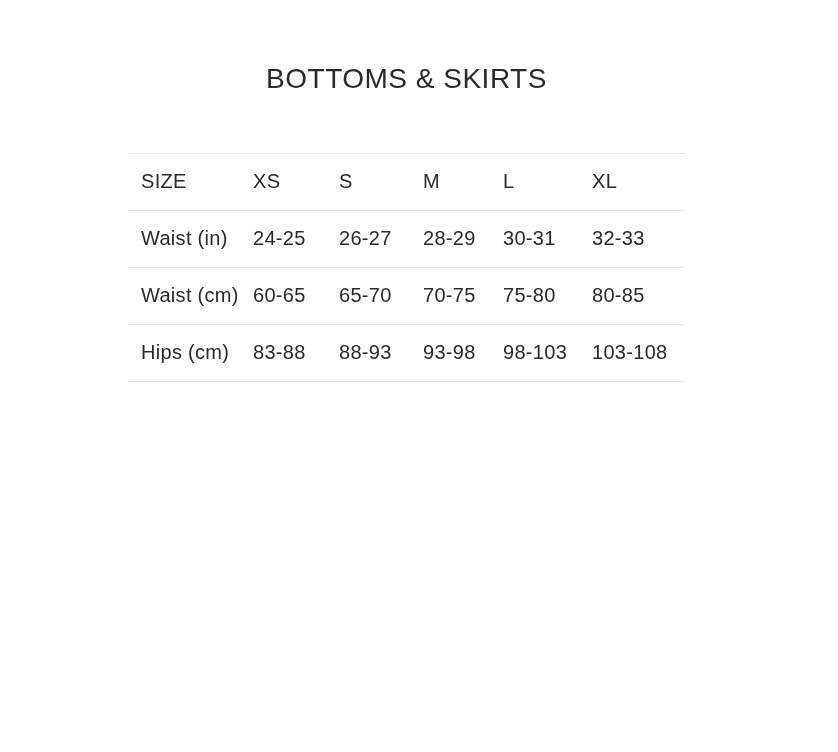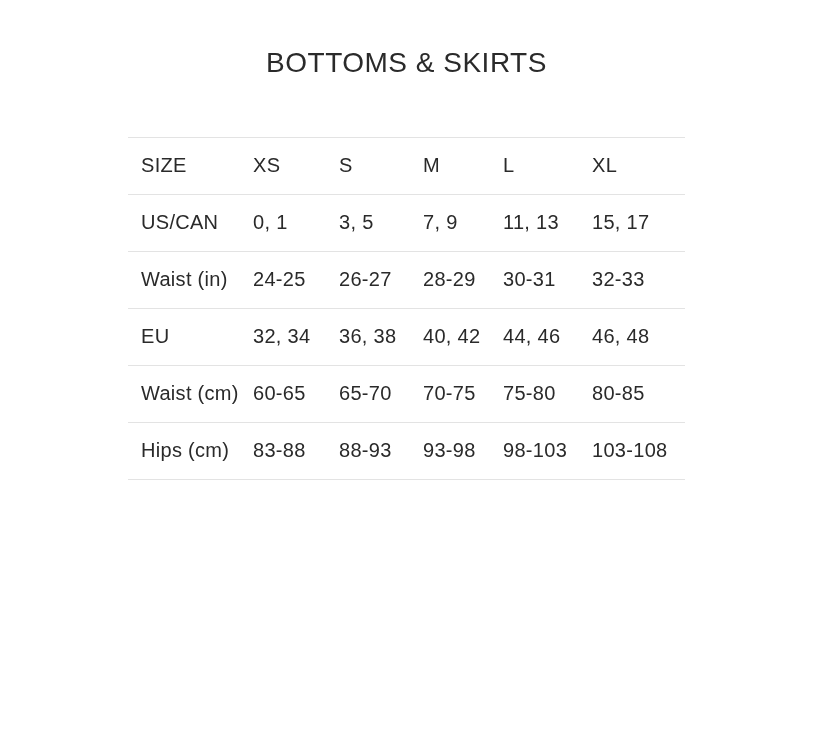--- a/index.html
+++ b/index.html
@@ -16,21 +16,21 @@
   body {
     width: 838px;
     height: 752px;
     font-family: "Liberation Sans", sans-serif;
     color: var(--text);
     overflow: hidden;
   }
   .content {
     width: 557px;
     margin-left: 128px;
-    padding-top: 46px;
+    padding-top: 62px;
   }
   .page-title {
     margin: 0 0 0 0;
     font-size: 28px;
     font-weight: 500;
     letter-spacing: 0.5px;
     text-align: center;
     color: var(--text);
     line-height: 1.2;
   }
@@ -81,42 +81,26 @@
         <th>SIZE</th>
         <th>XS</th>
         <th>S</th>
         <th>M</th>
         <th>L</th>
         <th>XL</th>
       </tr>
     </thead>
     <tbody>
       <tr>
-        <td>US/CAN</td>
-        <td>0, 1</td>
-        <td>3, 5</td>
-        <td>7, 9</td>
-        <td>11, 13</td>
-        <td>15, 17</td>
-      </tr>
-      <tr>
         <td>Waist (in)</td>
         <td>24-25</td>
         <td>26-27</td>
         <td>28-29</td>
         <td>30-31</td>
         <td>32-33</td>
-      </tr>
-      <tr>
-        <td>EU</td>
-        <td>32, 34</td>
-        <td>36, 38</td>
-        <td>40, 42</td>
-        <td>44, 46</td>
-        <td>46, 48</td>
       </tr>
       <tr>
         <td>Waist (cm)</td>
         <td>60-65</td>
         <td>65-70</td>
         <td>70-75</td>
         <td>75-80</td>
         <td>80-85</td>
       </tr>
       <tr class="last-row">

